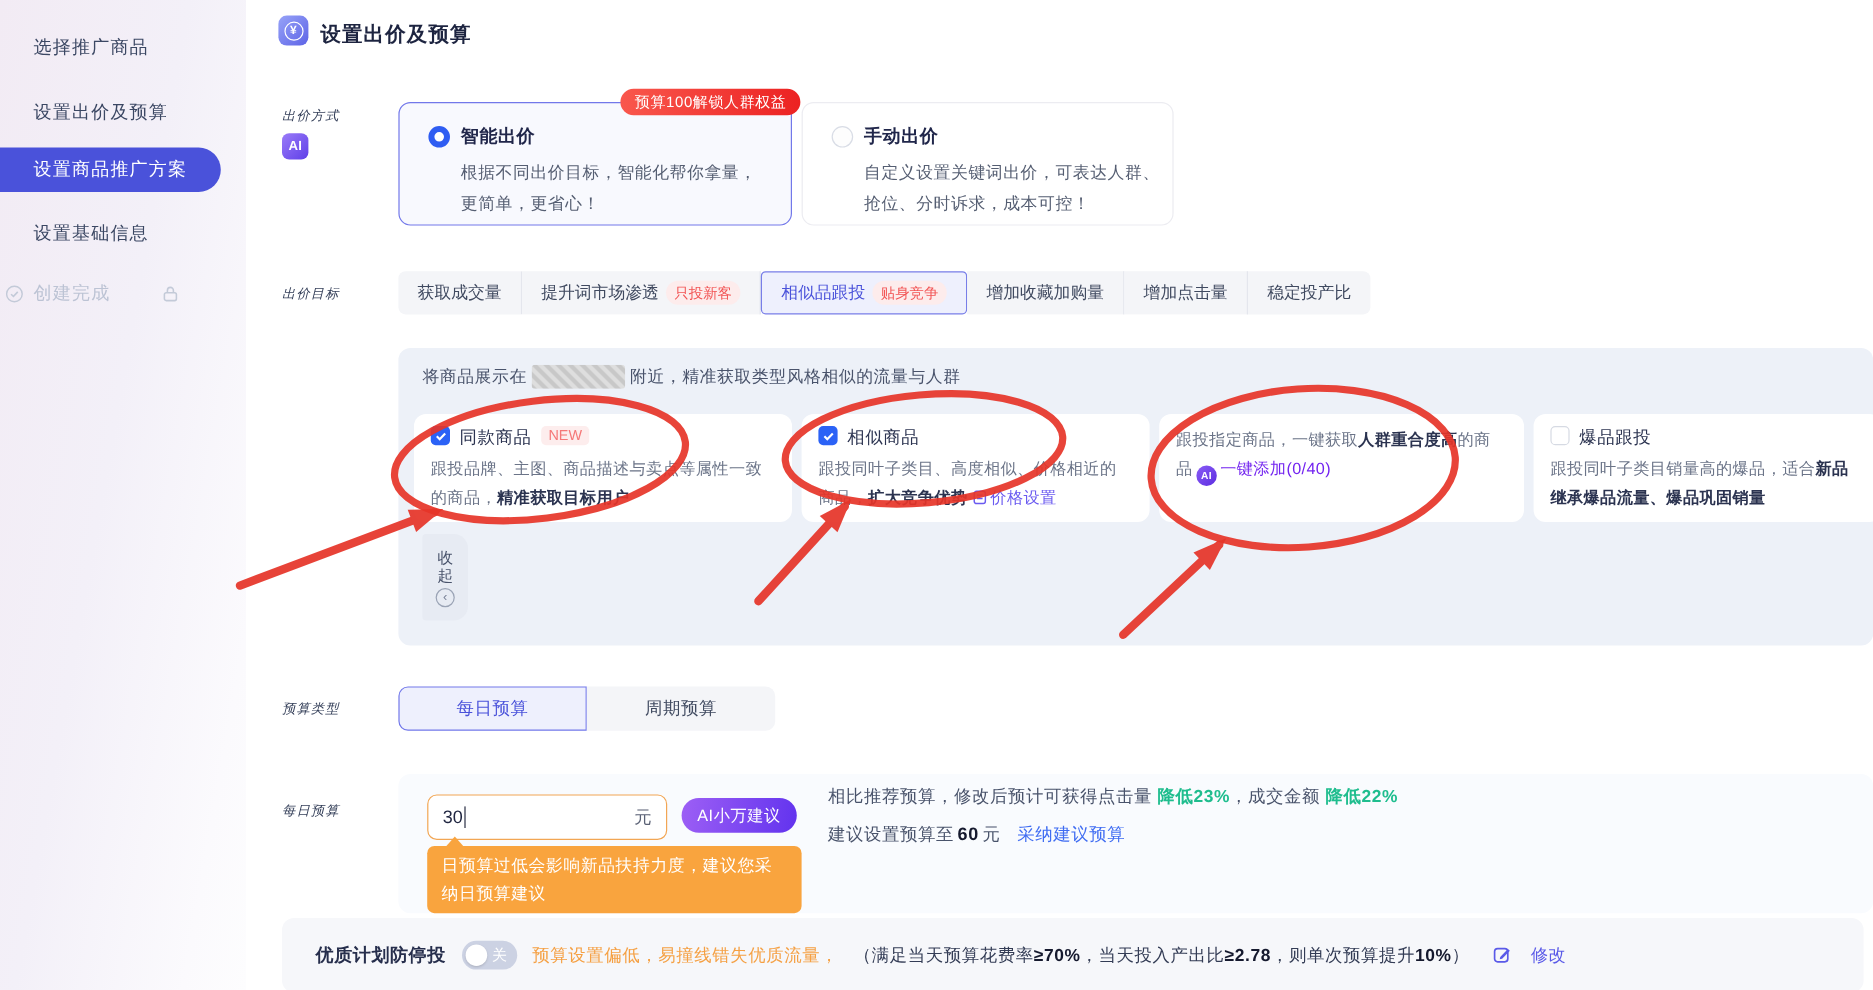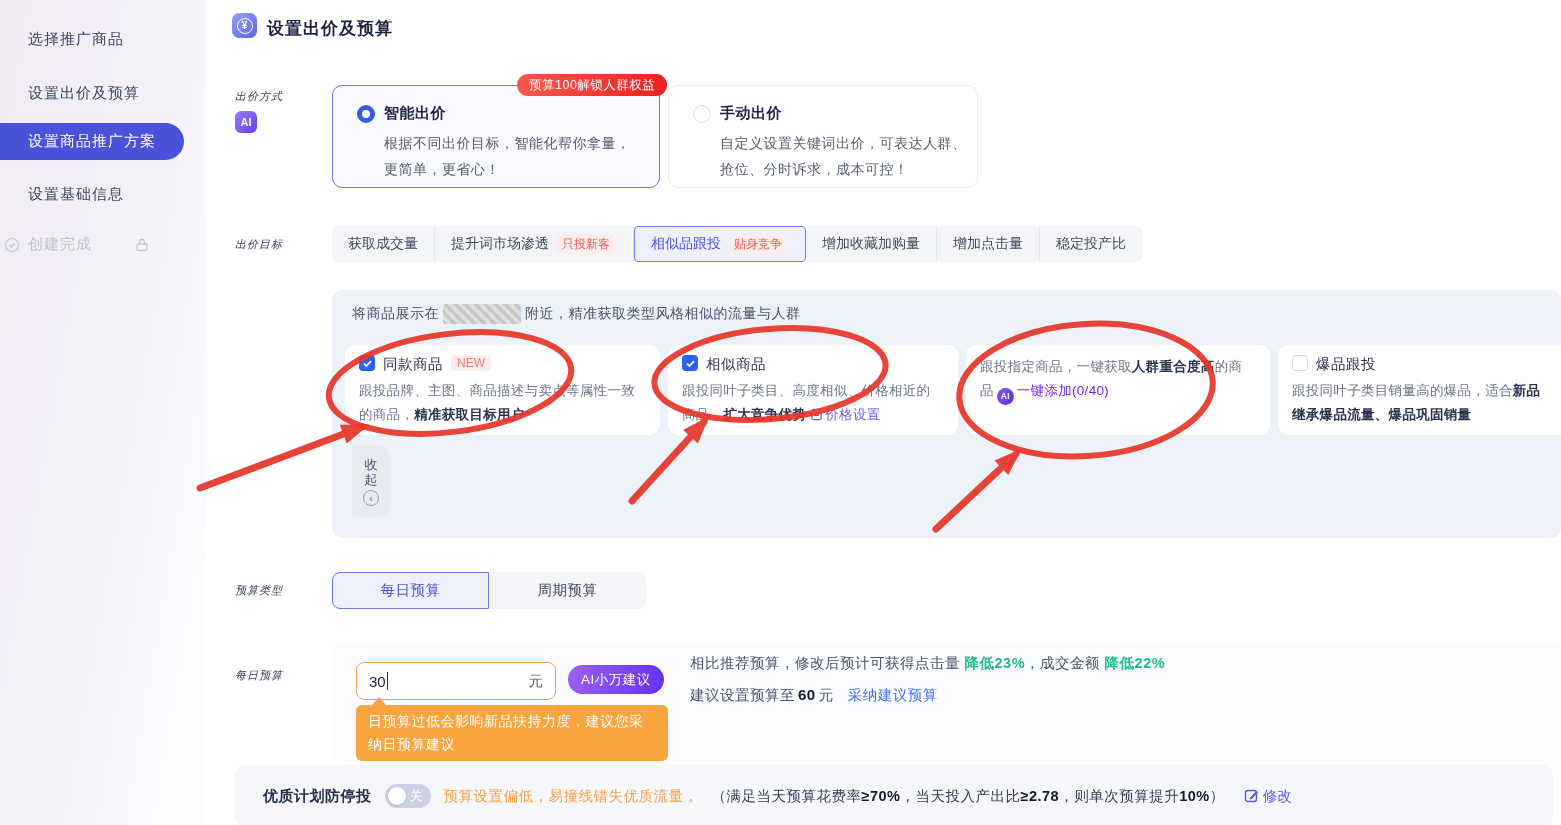--- a/index.html
+++ b/index.html
@@ -145,21 +145,21 @@
     background:#f6f7fa; border-radius:10px;
     display:flex; align-items:center; padding:0 28px; gap:13px;
   }
   .prot .plabel { font-size:15px; font-weight:bold; color:#262e4c; letter-spacing:0.5px; }
   .toggle { position:relative; width:46px; height:24px; border-radius:12px; background:#ccd2e3; cursor:pointer; flex:0 0 46px; }
   .toggle .knob { position:absolute; left:3px; top:3px; width:18px; height:18px; border-radius:50%; background:#fff; box-shadow:0 1px 2px rgba(0,0,0,.15); }
   .toggle .st { position:absolute; right:8px; top:4px; font-size:12.5px; color:#fff; }
   .warn-txt { color:#f5a043; font-size:14.5px; letter-spacing:0.5px; }
   .cond-txt { color:#333c55; font-size:14.5px; letter-spacing:0.5px; }
   .cond-txt b { color:#15192e; }
-  .edit-link { display:flex; align-items:center; gap:3px; color:#5a5ae8; font-size:14.5px; cursor:pointer; margin-left:6px; }
+  .edit-link { display:flex; align-items:center; gap:16px; color:#5a5ae8; font-size:14.5px; cursor:pointer; margin-left:6px; }
   
   .annot { position:absolute; left:0; top:0; z-index:50; pointer-events:none; }
 </style>
 </head>
 <body>
 
 <div class="sidebar">
   <div class="side-item" style="top:30px">选择推广商品</div>
   <div class="side-item" style="top:84px">设置出价及预算</div>
   <div class="side-active">

